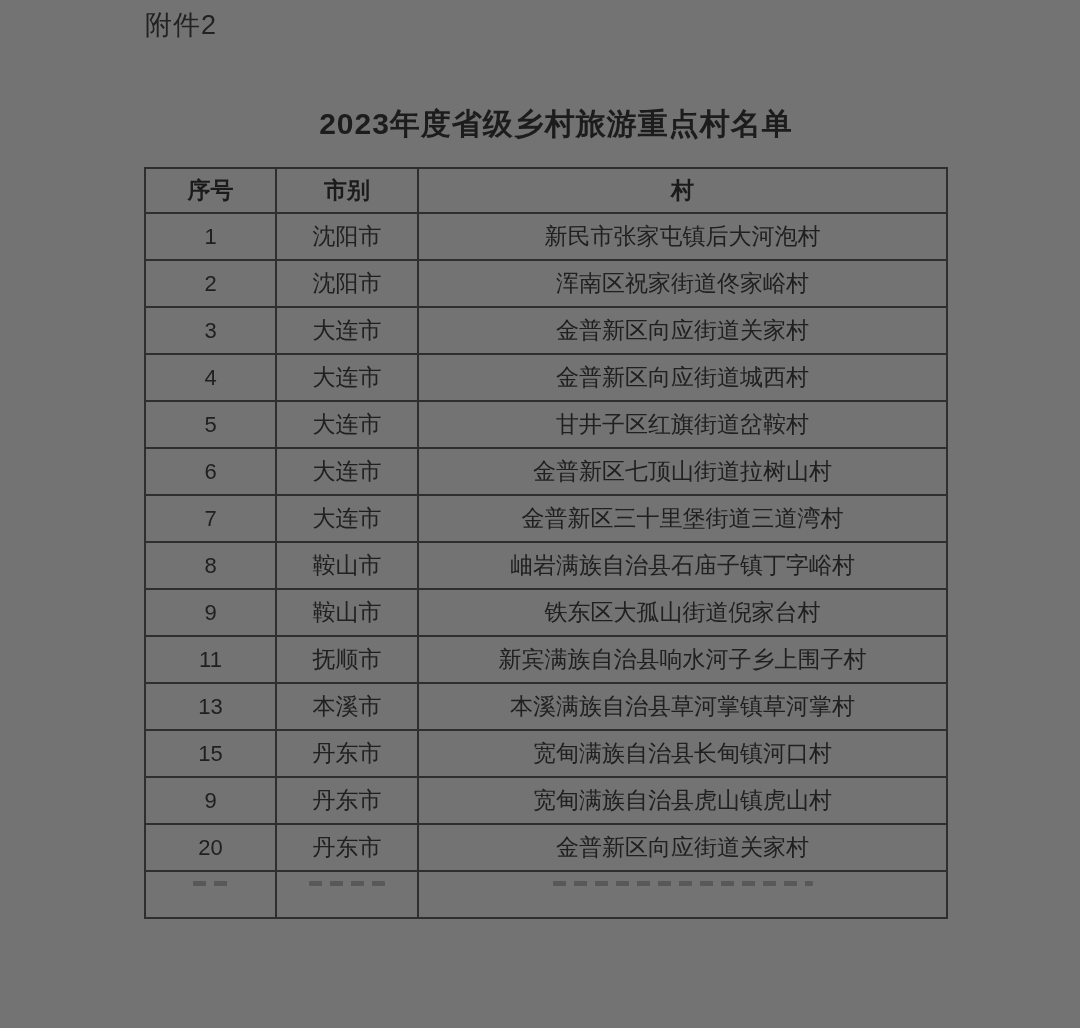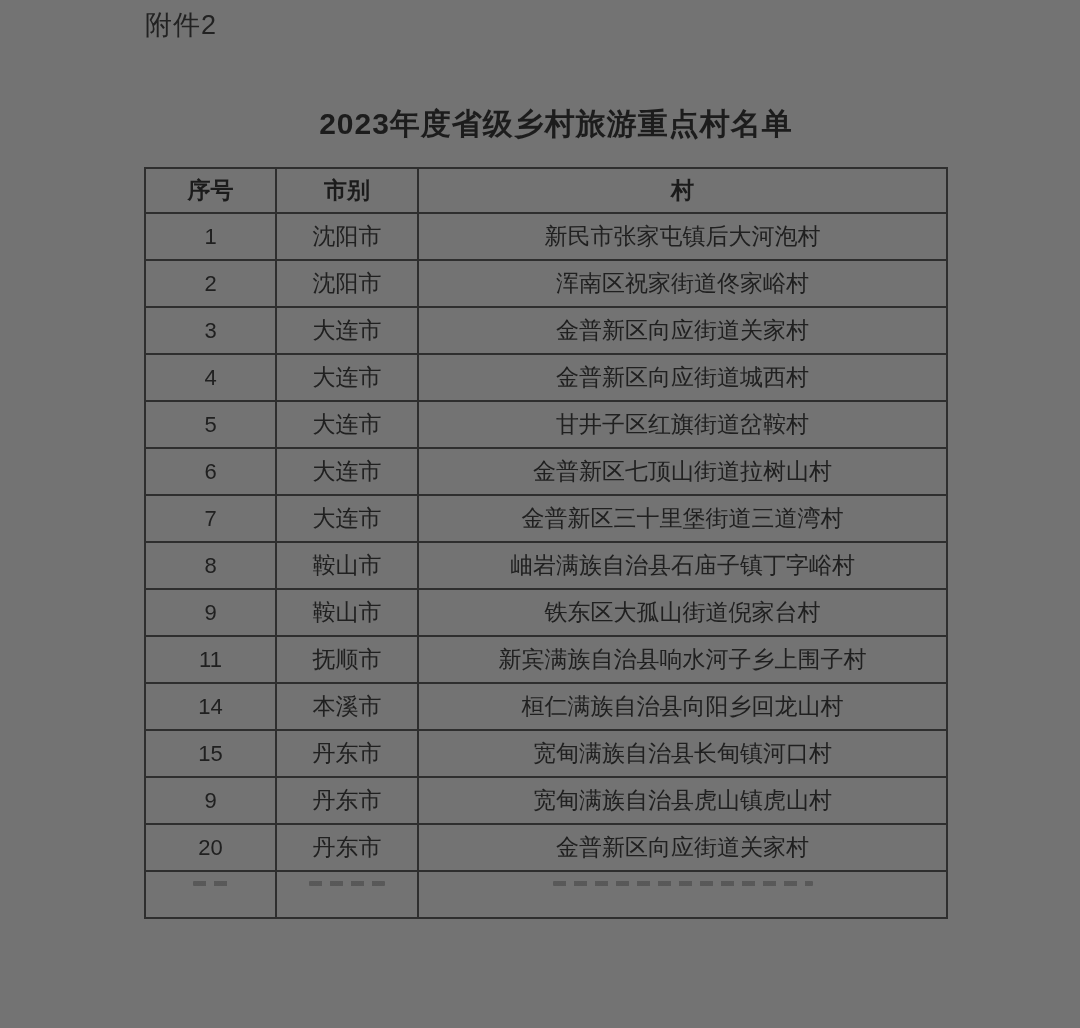--- a/index.html
+++ b/index.html
@@ -163,23 +163,23 @@
           <td class="cell-no">9</td>
           <td class="cell-city">鞍山市</td>
           <td class="cell-village">铁东区大孤山街道倪家台村</td>
         </tr>
         <tr>
           <td class="cell-no">11</td>
           <td class="cell-city">抚顺市</td>
           <td class="cell-village">新宾满族自治县响水河子乡上围子村</td>
         </tr>
         <tr>
-          <td class="cell-no">14</td>
+          <td class="cell-no">13</td>
           <td class="cell-city">本溪市</td>
-          <td class="cell-village">桓仁满族自治县向阳乡回龙山村</td>
+          <td class="cell-village">本溪满族自治县草河掌镇草河掌村</td>
         </tr>
         <tr>
           <td class="cell-no">15</td>
           <td class="cell-city">丹东市</td>
           <td class="cell-village">宽甸满族自治县长甸镇河口村</td>
         </tr>
         <tr>
           <td class="cell-no">9</td>
           <td class="cell-city">丹东市</td>
           <td class="cell-village">宽甸满族自治县虎山镇虎山村</td>

